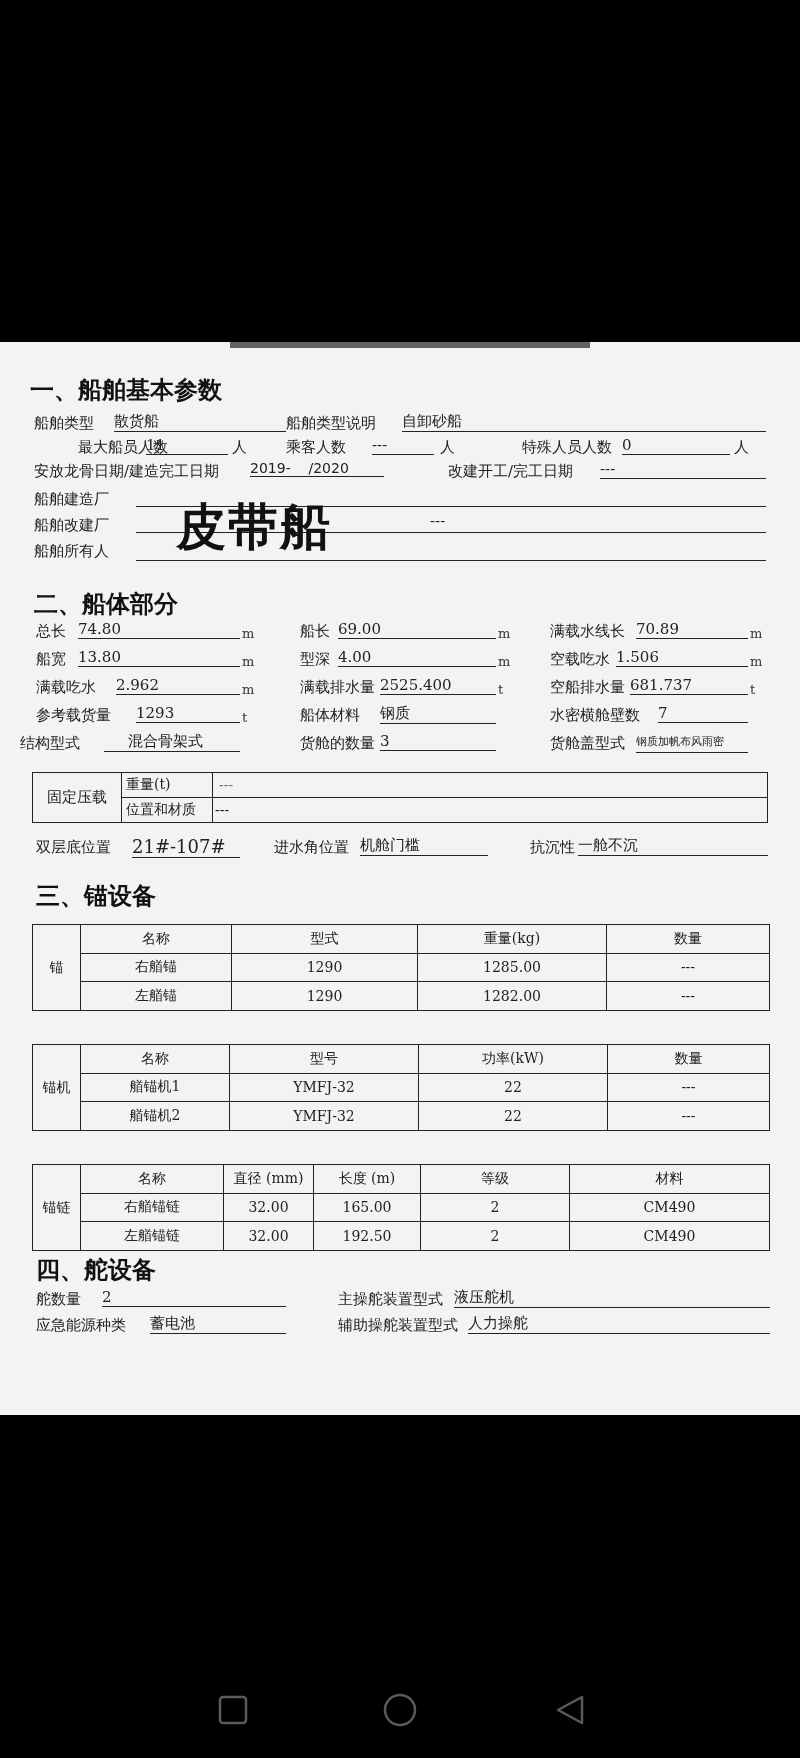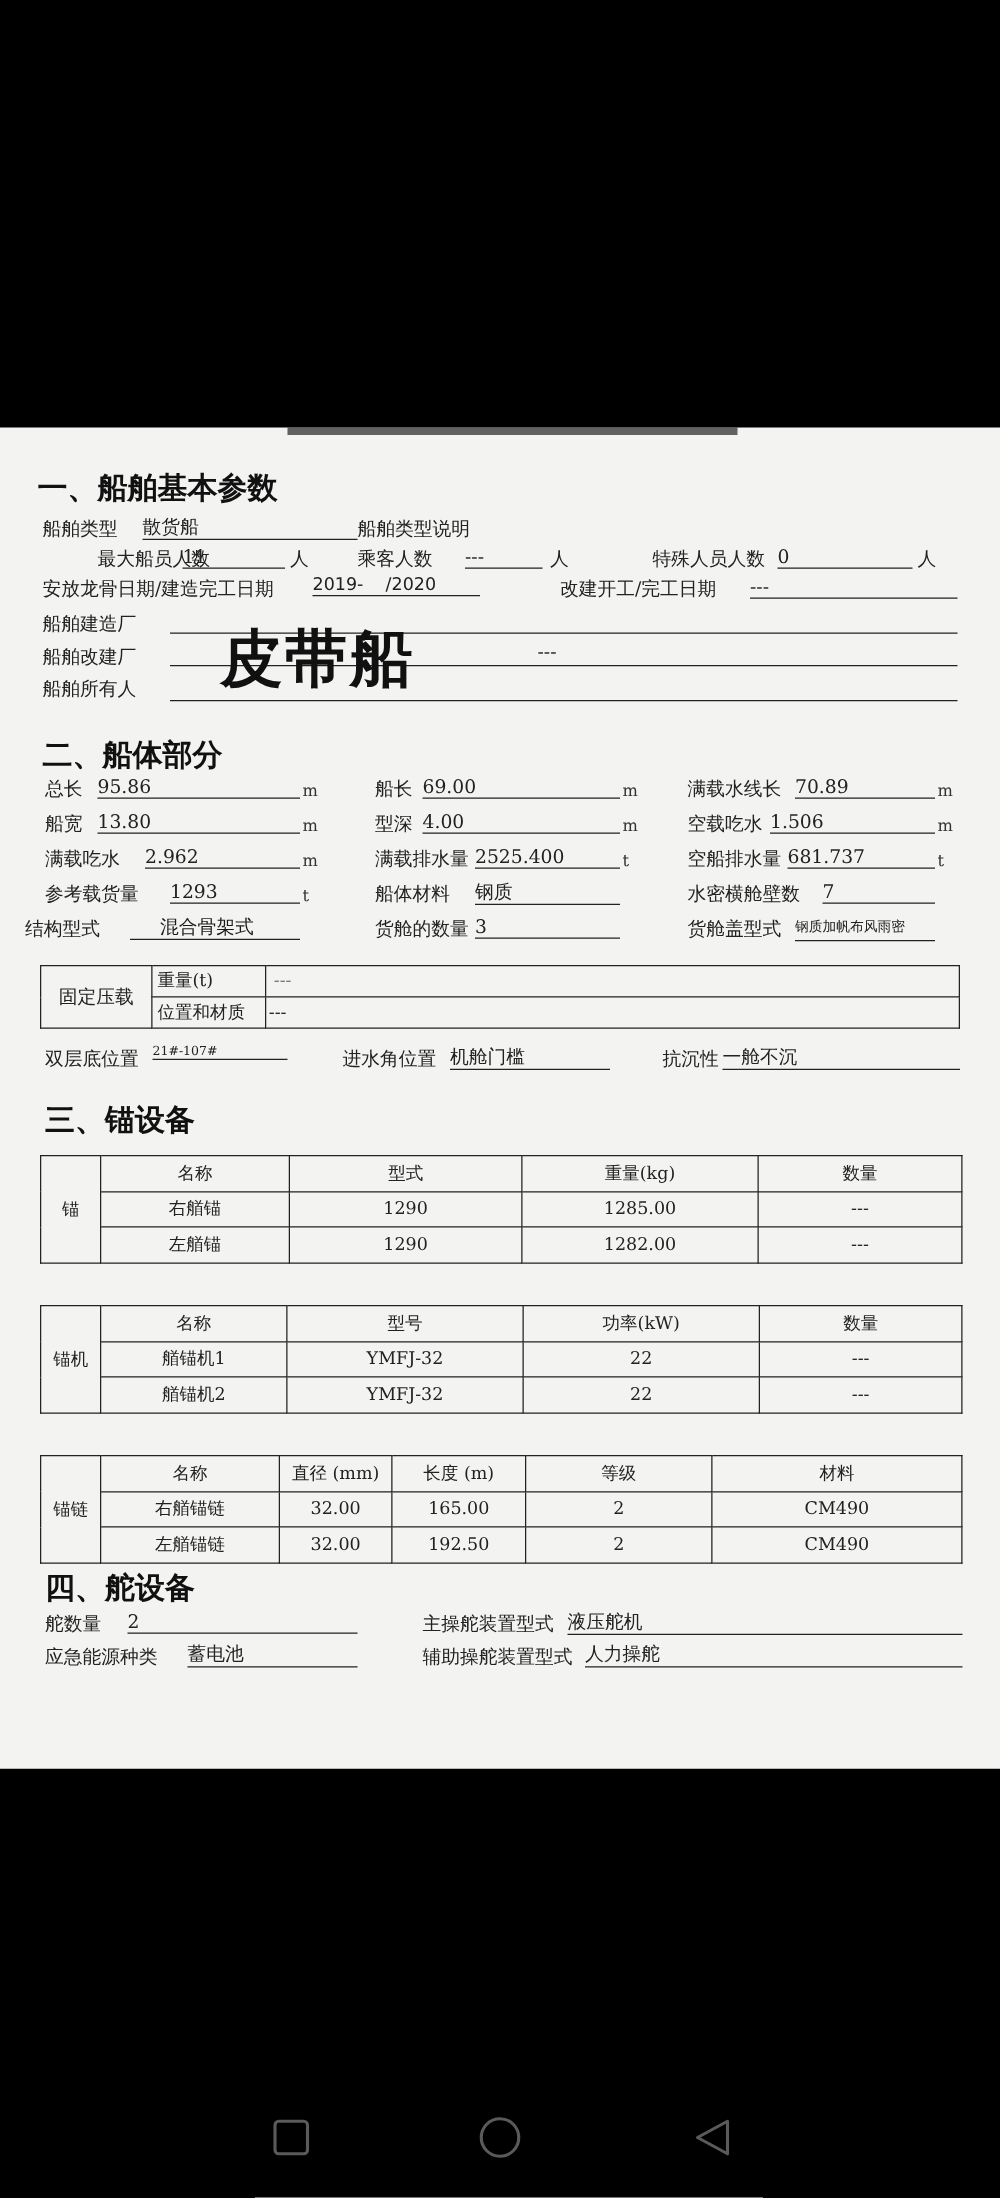--- a/index.html
+++ b/index.html
@@ -22,20 +22,21 @@
 </head>
 <body>
 
 <div class="paper">
 
   <div class="abs h1" style="left:30px;top:32px;">一、船舶基本参数</div>
 
   <div class="abs lbl" style="left:34px;top:72px;">船舶类型</div>
   <div class="abs val uline" style="left:114px;top:70px;width:172px;">散货船</div>
   <div class="abs lbl" style="left:286px;top:72px;">船舶类型说明</div>
+  <div class="abs val uline" style="left:402px;top:70px;width:364px;">自卸砂船</div>
 
   <div class="abs lbl" style="left:34px;top:96px;margin-left:44px;">最大船员人数</div>
   <div class="abs val uline" style="left:146px;top:94px;width:82px;">11</div>
   <div class="abs lbl" style="left:232px;top:96px;">人</div>
   <div class="abs lbl" style="left:286px;top:96px;">乘客人数</div>
   <div class="abs val uline" style="left:372px;top:94px;width:62px;">---</div>
   <div class="abs lbl" style="left:440px;top:96px;">人</div>
   <div class="abs lbl" style="left:522px;top:96px;">特殊人员人数</div>
   <div class="abs val uline" style="left:622px;top:94px;width:108px;">0</div>
   <div class="abs lbl" style="left:734px;top:96px;">人</div>
@@ -51,21 +52,21 @@
   <div class="abs uline" style="left:136px;top:168px;width:630px;height:22px;"></div>
   <div class="abs val" style="left:430px;top:170px;">---</div>
   <div class="abs lbl" style="left:34px;top:200px;">船舶所有人</div>
   <div class="abs uline" style="left:136px;top:196px;width:630px;height:22px;"></div>
 
   <div class="abs stamp" style="left:176px;top:152px;">皮带船</div>
 
   <div class="abs h1" style="left:34px;top:246px;">二、船体部分</div>
 
   <div class="abs lbl" style="left:36px;top:280px;">总长</div>
-  <div class="abs val uline" style="left:78px;top:278px;width:162px;">95.86</div>
+  <div class="abs val uline" style="left:78px;top:278px;width:162px;">74.80</div>
   <div class="abs unit" style="left:242px;top:284px;">m</div>
   <div class="abs lbl" style="left:300px;top:280px;">船长</div>
   <div class="abs val uline" style="left:338px;top:278px;width:158px;">69.00</div>
   <div class="abs unit" style="left:498px;top:284px;">m</div>
   <div class="abs lbl" style="left:550px;top:280px;">满载水线长</div>
   <div class="abs val uline" style="left:636px;top:278px;width:112px;">70.89</div>
   <div class="abs unit" style="left:750px;top:284px;">m</div>
 
   <div class="abs lbl" style="left:36px;top:308px;">船宽</div>
   <div class="abs val uline" style="left:78px;top:306px;width:162px;">13.80</div>
@@ -110,21 +111,21 @@
       <td style="text-align:left;padding-left:6px;color:#777;">---</td>
     </tr>
     <tr>
       <td style="text-align:left;padding-left:4px;">位置和材质</td>
       <td style="text-align:left;padding-left:2px;">---</td>
     </tr>
   </tbody>
     </table>
 
   <div class="abs lbl" style="left:36px;top:496px;">双层底位置</div>
-  <div class="abs val uline" style="left:122px;top:494px;width:108px;font-size:10px;">21#-107#</div>
+  <div class="abs val uline" style="left:132px;top:494px;width:108px;font-size:18px;">21#-107#</div>
   <div class="abs lbl" style="left:274px;top:496px;">进水角位置</div>
   <div class="abs val uline" style="left:360px;top:494px;width:128px;">机舱门槛</div>
   <div class="abs lbl" style="left:530px;top:496px;">抗沉性</div>
   <div class="abs val uline" style="left:578px;top:494px;width:190px;">一舱不沉</div>
 
   <div class="abs h1" style="left:36px;top:538px;">三、锚设备</div>
 
   <table class="grid" style="left:32px;top:582px;width:738px;">
     <tbody>
         <tr>

